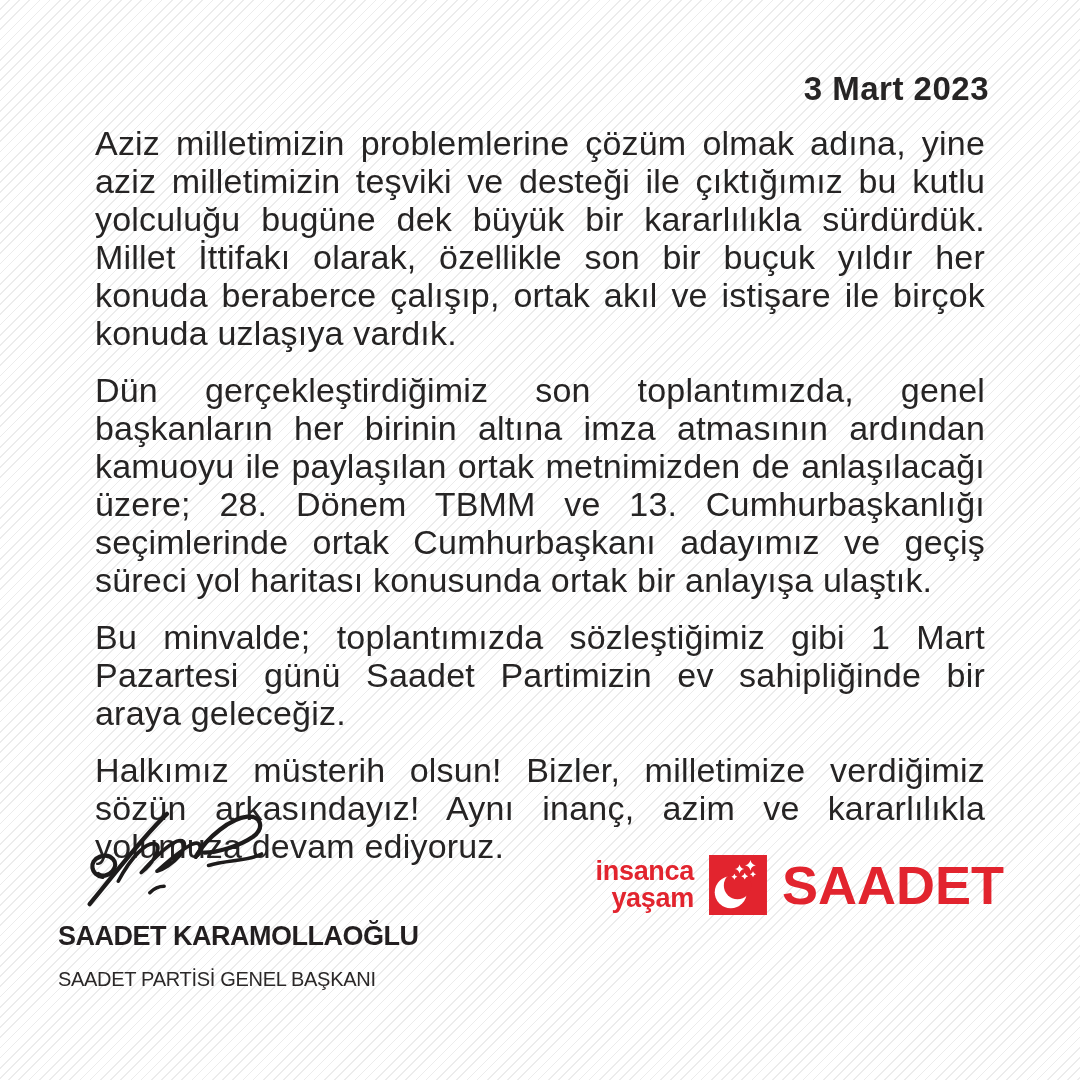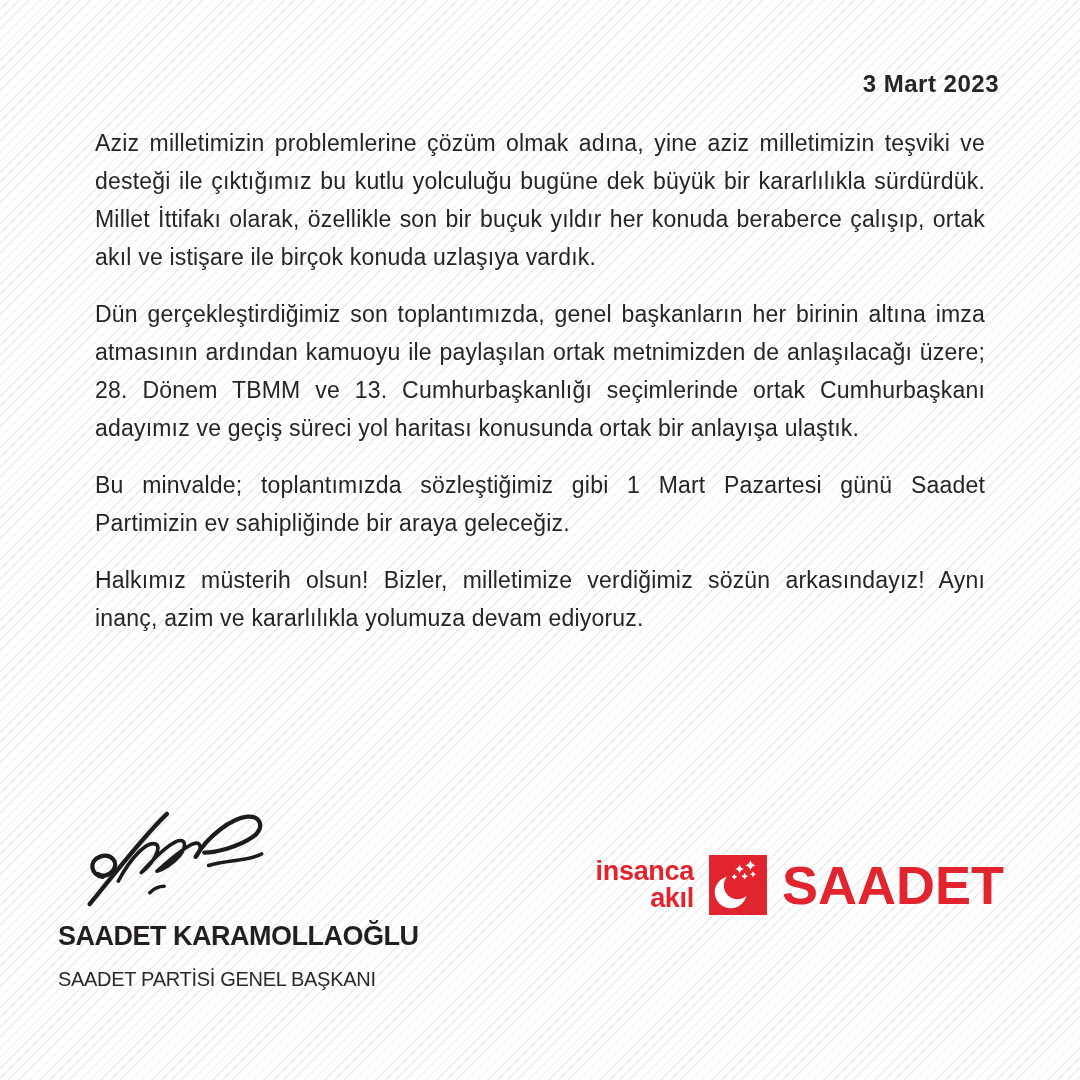--- a/index.html
+++ b/index.html
@@ -8,29 +8,29 @@
     width:1080px;height:1080px;
     overflow:hidden;
     background-color:#ffffff;
     background-image:repeating-linear-gradient(135deg,
       rgba(255,255,255,0) 0px, rgba(255,255,255,0) 6px,
       #ececec 6px, #ececec 7.2px);
     font-family:"Liberation Sans", sans-serif;
     color:#262424;
   }
   .date{
-    position:absolute; top:70px; right:81px;
-    font-size:24px; font-weight:bold; letter-spacing:0.5px;
+    position:absolute; top:70px; right:91px;
+    font-size:33px; font-weight:bold; letter-spacing:0.5px;
   }
   .body-text{
     position:absolute; left:95px; right:95px; top:124px;
   }
   .body-text p{
     margin:0 0 19px 0;
-    font-size:23px; line-height:38px;
+    font-size:34px; line-height:38px;
     text-align:justify;
     letter-spacing:0.2px;
   }
   .sign-block{
     position:absolute; left:58px; top:795px; width:260px;
     text-align:center;
   }
   .sig-svg{display:block; margin:0 auto 8px auto;}
   .sig-name{
     font-size:27px; font-weight:bold; letter-spacing:-0.5px;
@@ -77,21 +77,21 @@
       <path d="M178,96 C204,88 234,90 252,80" stroke-width="5"></path>
       <path d="M96,134 C102,128 110,125 116,125" stroke-width="5"></path>
     </svg>
     <div class="sig-name">SAADET KARAMOLLAOĞLU</div>
     <div class="sig-title">SAADET PARTİSİ GENEL BAŞKANI</div>
   </div>
 
   <div class="logo-row">
     <div class="slogan" style="color:#e2242e;">
       <div>insanca</div>
-      <div>akıl</div>
+      <div>yaşam</div>
     </div>
     <svg class="emblem" width="58" height="60" viewBox="0 0 56 58">
       <rect x="0" y="0" width="56" height="58" fill="#e2242e"></rect>
       <circle cx="21" cy="36" r="15.5" fill="#ffffff"></circle>
       <circle cx="27.5" cy="29.5" r="13.2" fill="#e2242e"></circle>
       <g fill="#ffffff">
         <path transform="translate(40,10)" d="M0,-5.2 Q0.9,-0.9 5.2,0 Q0.9,0.9 0,5.2 Q-0.9,0.9 -5.2,0 Q-0.9,-0.9 0,-5.2 Z"></path>
         <path transform="translate(29.5,13.5)" d="M0,-4.4 Q0.8,-0.8 4.4,0 Q0.8,0.8 0,4.4 Q-0.8,0.8 -4.4,0 Q-0.8,-0.8 0,-4.4 Z"></path>
         <path transform="translate(24.5,21)" d="M0,-2.9 Q0.55,-0.55 2.9,0 Q0.55,0.55 0,2.9 Q-0.55,0.55 -2.9,0 Q-0.55,-0.55 0,-2.9 Z"></path>
         <path transform="translate(34.5,20.5)" d="M0,-3.3 Q0.6,-0.6 3.3,0 Q0.6,0.6 0,3.3 Q-0.6,0.6 -3.3,0 Q-0.6,-0.6 0,-3.3 Z"></path>

